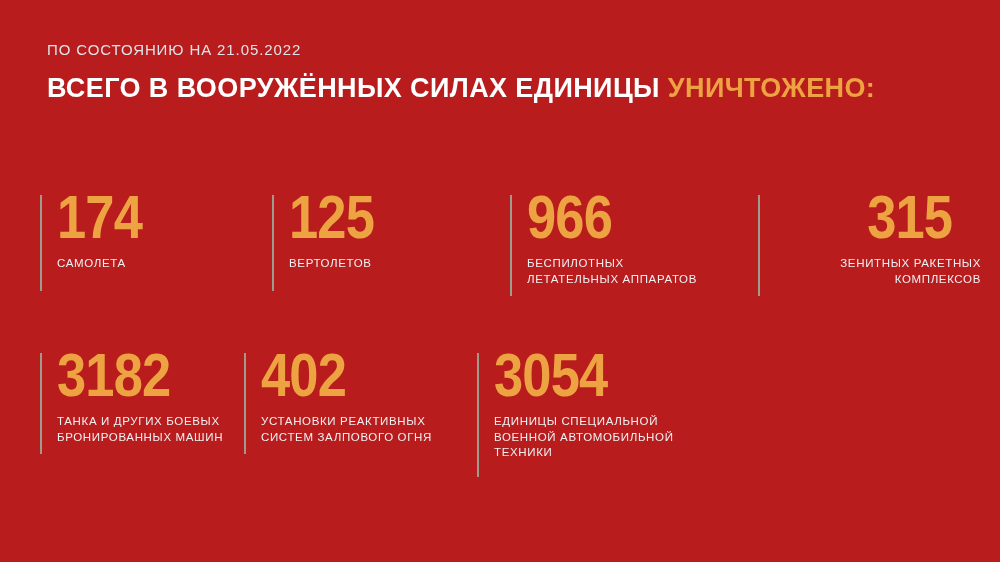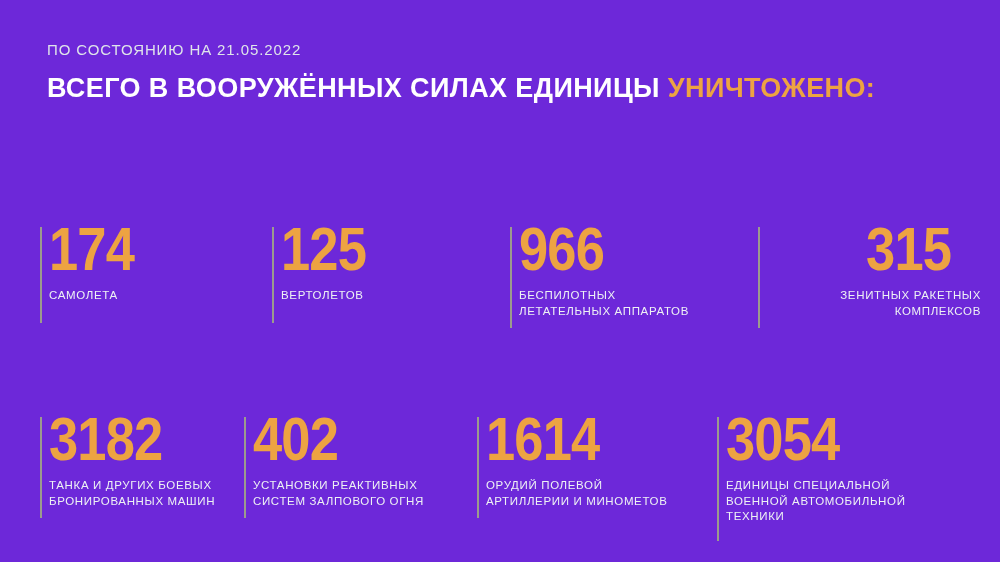--- a/index.html
+++ b/index.html
@@ -11,21 +11,21 @@
     height: 562px;
     background: #3a4a5c;
     font-family: "Liberation Sans", sans-serif;
     overflow: hidden;
     position: relative;
   }
 
   .infographic {
     width: 1000px;
     height: 562px;
-    background: #6d28d9;
+    background: #b91c1c;
     position: relative;
     box-sizing: border-box;
   }
 
   
   .header {
     position: absolute;
     left: 47px;
     top: 40px;
     width: 920px;
@@ -65,23 +65,22 @@
     display: flex;
     align-items: flex-start;
   }
   .stats-row.row-2 {
     margin-top: 57px;
   }
 
   .stat-cell {
     position: relative;
     box-sizing: border-box;
-    padding-left: 9px;
+    padding-left: 17px;
     flex: 0 0 auto;
-    margin-top: 32px;
   }
   
   .row-1 .c1 { width: 232px; }
   .row-1 .c2 { width: 238px; }
   .row-1 .c3 { width: 248px; }
   .row-1 .c4 { width: 223px; text-align: right; }
 
   .row-2 .c1 { width: 204px; }
   .row-2 .c2 { width: 233px; }
   .row-2 .c3 { width: 240px; }
@@ -175,26 +174,20 @@
 БРОНИРОВАННЫХ МАШИН</div>
       </div>
 
       <div class="stat-cell c2">
         <span class="divider h-tall"></span>
         <div class="stat-value">402</div>
         <div class="stat-label">УСТАНОВКИ РЕАКТИВНЫХ
 СИСТЕМ ЗАЛПОВОГО ОГНЯ</div>
       </div>
 
-      <div class="stat-cell c3">
-        <span class="divider h-tall"></span>
-        <div class="stat-value">1614</div>
-        <div class="stat-label">ОРУДИЙ ПОЛЕВОЙ
-АРТИЛЛЕРИИ И МИНОМЕТОВ</div>
-      </div>
 
       <div class="stat-cell c4">
         <span class="divider h-xtall"></span>
         <div class="stat-value">3054</div>
         <div class="stat-label">ЕДИНИЦЫ СПЕЦИАЛЬНОЙ
 ВОЕННОЙ АВТОМОБИЛЬНОЙ
 ТЕХНИКИ</div>
       </div>
 
     </div>

